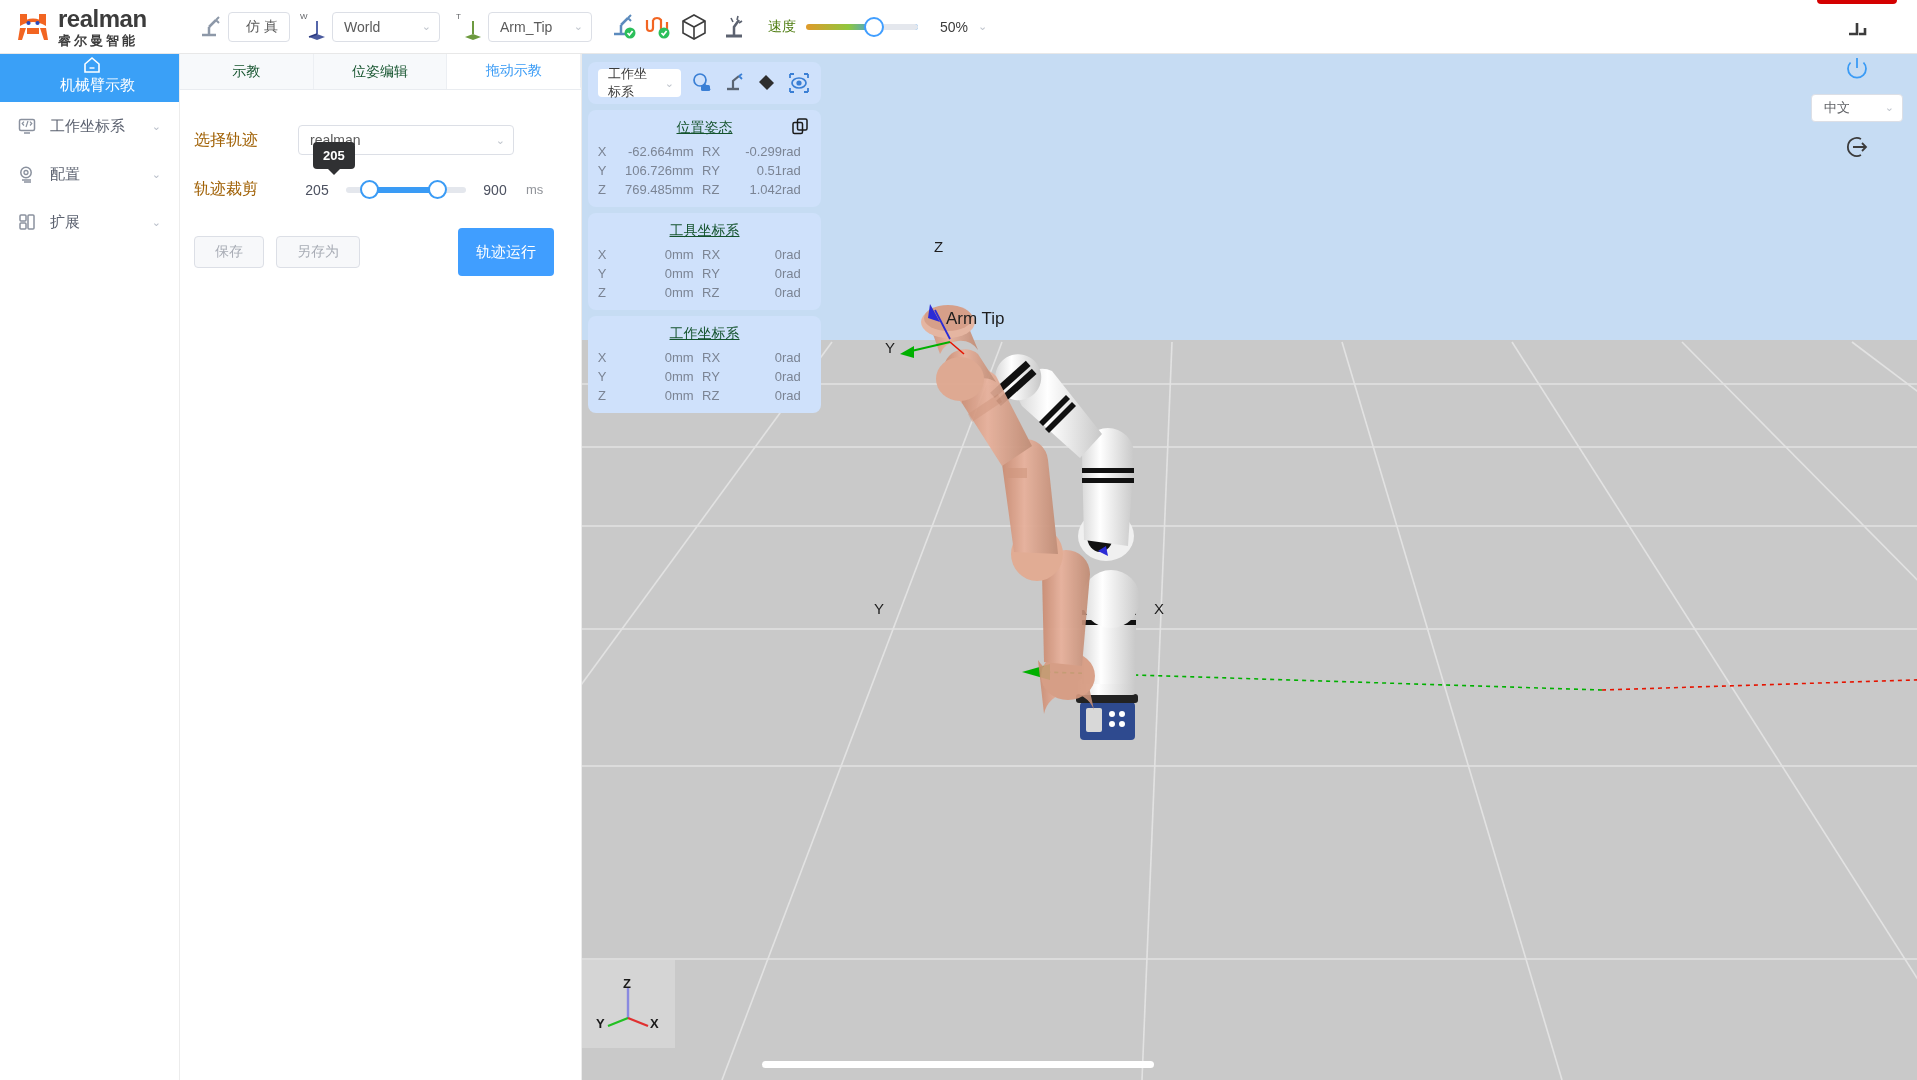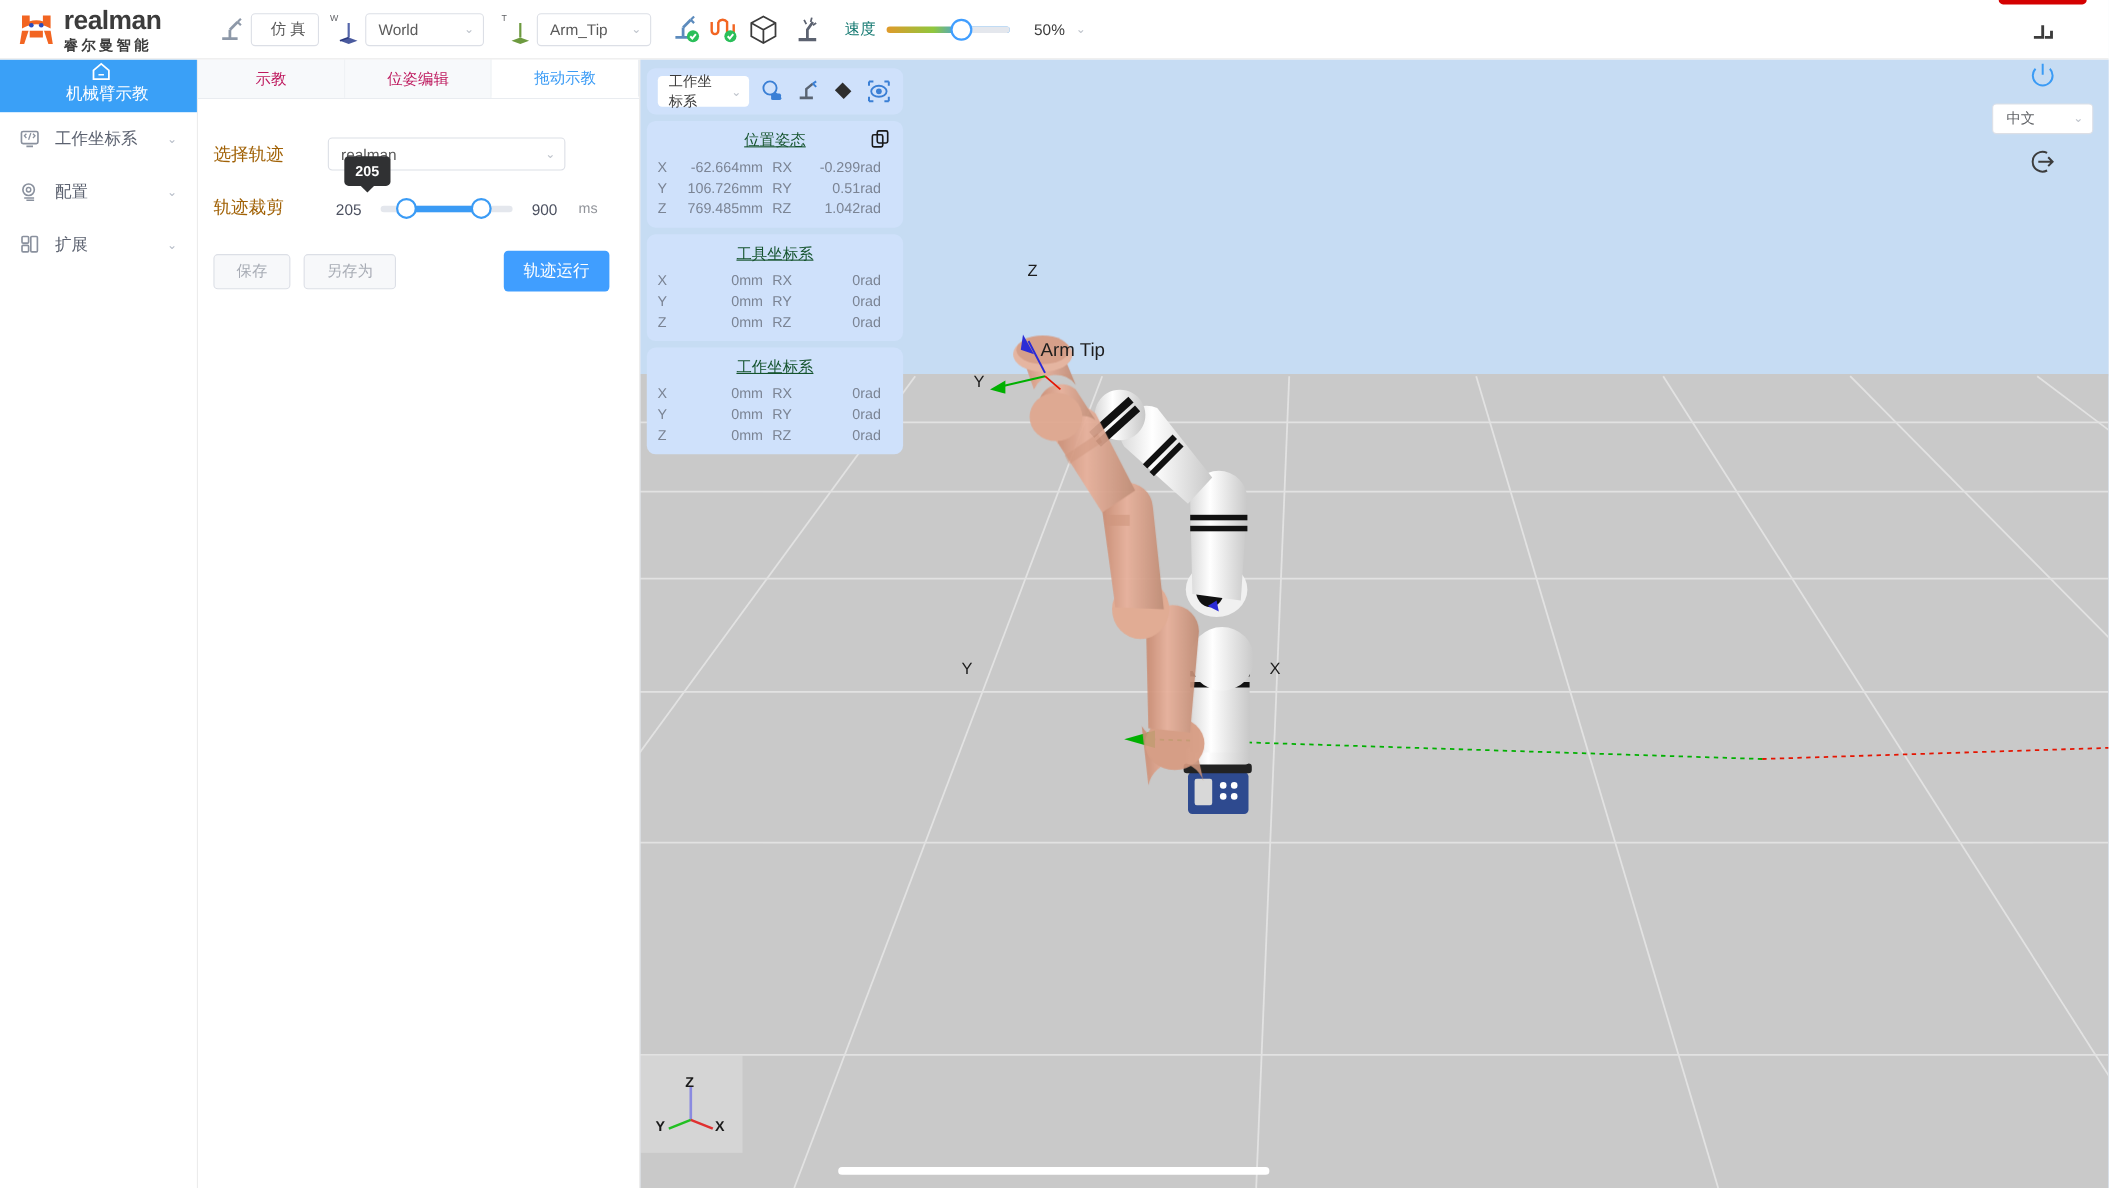--- a/index.html
+++ b/index.html
@@ -26,21 +26,21 @@
   .tb-icon { width: 34px; height: 30px; display:flex; align-items:center; justify-content:center; cursor:pointer; }
   .tb-sel {
     height: 30px; min-width: 104px; border: 1px solid #dcdfe6; border-radius: 4px;
     background: #fff; display: flex; align-items: center; justify-content: space-between;
     padding: 0 8px 0 11px; font-size: 14px; color: #5a5a5a; cursor: pointer; margin-left: 2px;
   }
   .caret { color: #bfc4cc; font-size: 11px; margin-left: 10px; }
   .axis-ico { position: relative; width: 30px; height: 30px; margin-left: 10px; }
   .axis-ico .lab { position:absolute; font-size: 8px; color:#606266; }
 
-  .speed-label { font-size: 14px; color: #0f766e; margin: 0 10px 0 14px; }
+  .speed-label { font-size: 14px; color: #4d7c0f; margin: 0 10px 0 14px; }
   .speed-track {
     position: relative; width: 112px; height: 6px; border-radius: 3px;
     background: linear-gradient(90deg,#e09a2a 0%, #8fc73e 38%, #3a9df5 62%);
   }
   .speed-rest { position:absolute; left:62%; top:0; right:0; height:6px; background:#e4e7ed; border-radius:3px;}
   .speed-knob {
     position: absolute; left: 52%; top: -7px; width: 20px; height: 20px;
     border-radius: 50%; background: #fff; border: 2px solid #409eff;
   }
   .zoom-sel { margin-left: 22px; font-size: 14px; color: #3c3c3c; display:flex; align-items:center; cursor:pointer;}
@@ -76,21 +76,21 @@
   .nav-chev { position: absolute; right: 18px; font-size: 11px; color: #b8bec9; }
 
   
   .panel {
     position: absolute; top: 54px; left: 180px; width: 402px; height: 1026px;
     background: #fff; border-right: 1px solid #ececec; z-index: 15;
   }
   .tabs { display: flex; height: 36px; border-bottom: 1px solid #e9ecf0; }
   .tab {
     flex: 1; display: flex; align-items: center; justify-content: center;
-    font-size: 14px; color: #be185d; background: #f7f9fb; cursor: pointer;
+    font-size: 14px; color: #14532d; background: #f7f9fb; cursor: pointer;
     border-right: 1px solid #eceff3;
   }
   .tab.active { color: #3a9bf5; background: #fff; border-bottom: 2px solid #fff; }
   .frow { display: flex; align-items: center; margin: 0 0 0 0; padding: 0 14px; }
   .flabel { font-size: 16px; color: #a16207; width: 80px; flex: 0 0 80px;}
   .fsel {
     height: 30px; flex: 1; max-width: 216px; border: 1px solid #dcdfe6; border-radius: 4px;
     background: #fff; display: flex; align-items: center; justify-content: space-between;
     padding: 0 8px 0 11px; font-size: 14px; color: #5a5a5a; cursor: pointer;
   }
@@ -110,21 +110,21 @@
   .tooltip:after {
     content:""; position:absolute; left: 50%; margin-left:-6px; bottom:-6px;
     border-left:6px solid transparent; border-right:6px solid transparent; border-top:6px solid #303133;
   }
   .btn-plain {
     height: 32px; padding: 0 20px; font-size: 14px; color: #a8acb5;
     background: #f7f8fa; border: 1px solid #dcdfe6; border-radius: 4px;
     cursor: pointer; font-family: inherit;
   }
   .btn-run {
-    height: 37px; padding: 0 18px; font-size: 15px; color: #fff;
+    height: 48px; padding: 0 18px; font-size: 15px; color: #fff;
     background: #409eff; border: none; border-radius: 4px; cursor: pointer; font-family: inherit;
   }
 
   
   .viewport {
     position: absolute; top: 54px; left: 582px; width: 1335px; height: 1026px;
     overflow: hidden; background: #c6d9f0;
   }
   .sky { position:absolute; top:0; left:0; width:100%; height:288px; background:#c6dcf3; }
   .ground { position:absolute; top:286px; left:0; width:100%; height:740px; background:#c9c9c9; }

